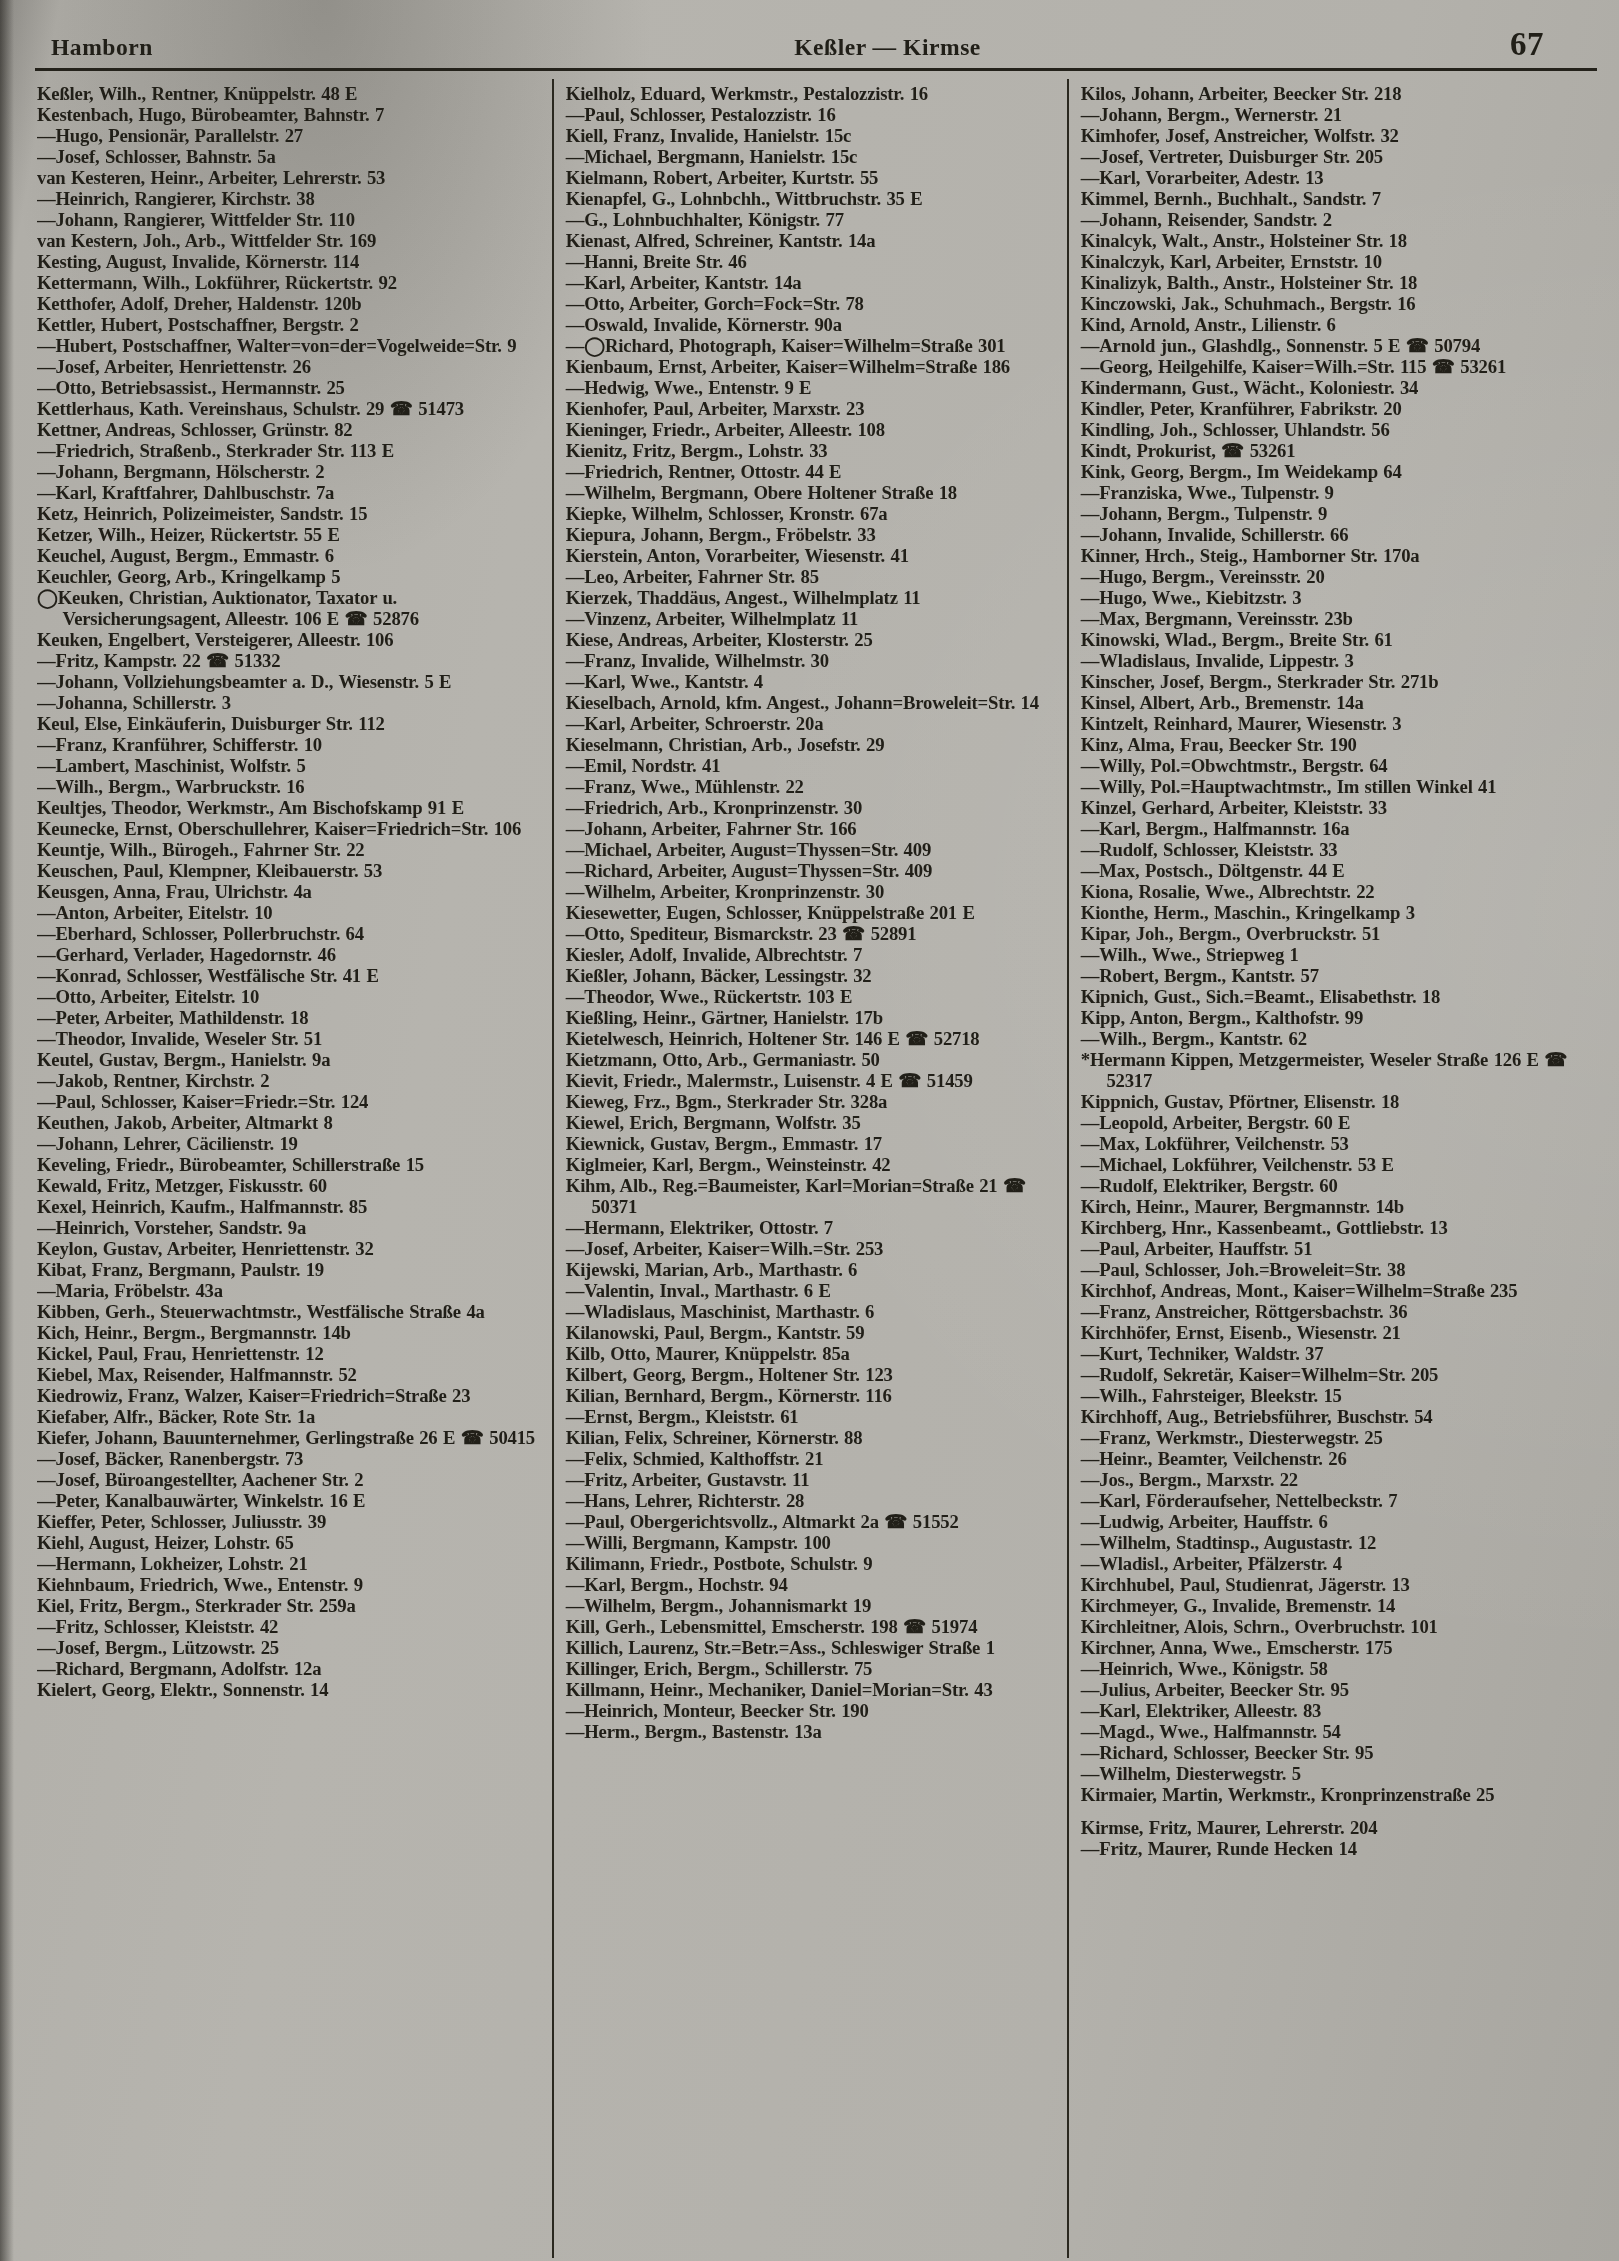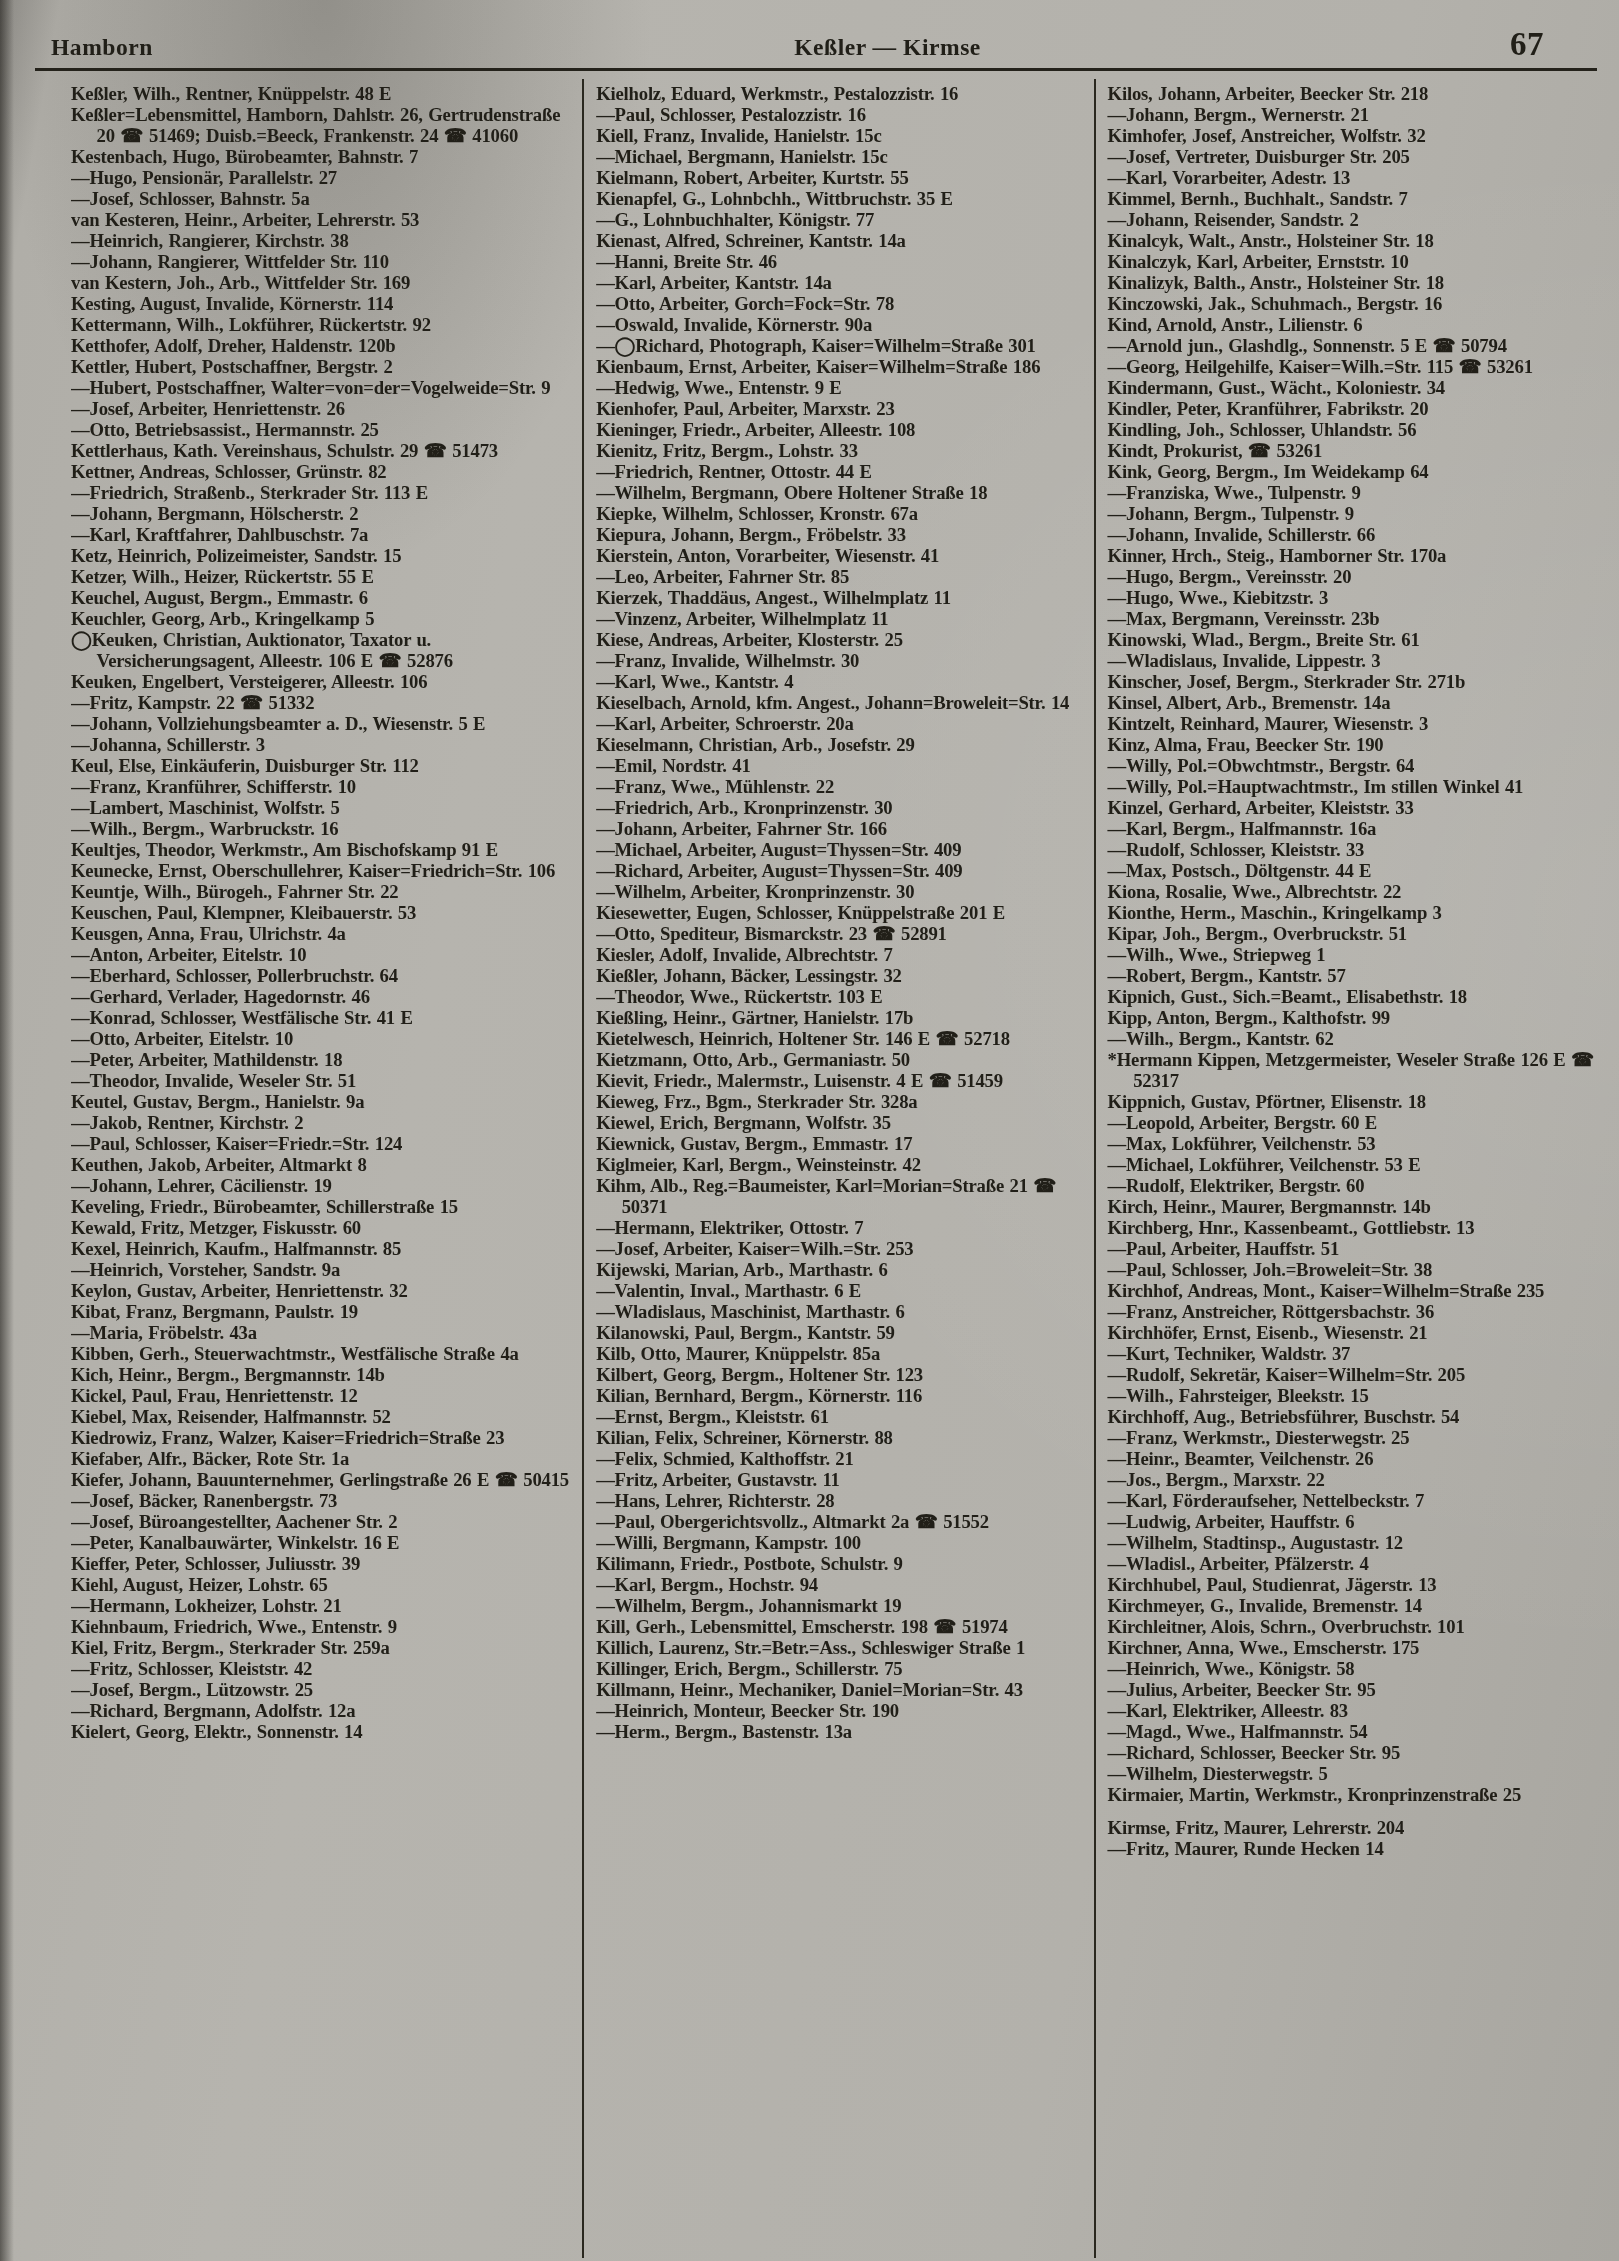--- a/index.html
+++ b/index.html
@@ -28,21 +28,20 @@
   .header-left{flex:0 0 256px;text-align:left;}
   .header-center{flex:1 1 auto;text-align:center;}
   .header-right{flex:0 0 118px;text-align:center;font-size:33px;}
   .header-rule{
     position:absolute;top:68px;left:35px;right:21.7px;height:0;
     border-top:3px solid #24221b;
   }
   .columns{
     position:absolute;top:79px;left:37px;right:13.8px;bottom:3.9px;
     display:flex;
-    margin-left:34px;
   }
   .col{
     width:515px;box-sizing:border-box;overflow:hidden;
     padding-top:3.9px;padding-right:5.9px;
   }
   .col + .col{border-left:2px solid #2a281f;padding-left:11.8px;}
   .entry{
     margin:0;
     font-size:18.7px;font-weight:bold;line-height:21px;
     letter-spacing:-0.2px;
@@ -61,21 +60,20 @@
     <div class="header-left">Hamborn</div>
     <div class="header-center">Keßler — Kirmse</div>
     <div class="header-right">67</div>
   </div>
 
   <div class="header-rule"></div>
 
   <div class="columns">
     <div class="col">
         <p class="entry">Keßler, Wilh., Rentner, Knüppelstr. 48 E</p>
-        <p class="entry">Keßler=Lebensmittel, Hamborn, Dahlstr. 26, Gertrudenstraße 20 ☎ 51469; Duisb.=Beeck, Frankenstr. 24 ☎ 41060</p>
         <p class="entry">Kestenbach, Hugo, Bürobeamter, Bahnstr. 7</p>
         <p class="entry">—Hugo, Pensionär, Parallelstr. 27</p>
         <p class="entry">—Josef, Schlosser, Bahnstr. 5a</p>
         <p class="entry">van Kesteren, Heinr., Arbeiter, Lehrerstr. 53</p>
         <p class="entry">—Heinrich, Rangierer, Kirchstr. 38</p>
         <p class="entry">—Johann, Rangierer, Wittfelder Str. 110</p>
         <p class="entry">van Kestern, Joh., Arb., Wittfelder Str. 169</p>
         <p class="entry">Kesting, August, Invalide, Körnerstr. 114</p>
         <p class="entry">Kettermann, Wilh., Lokführer, Rückertstr. 92</p>
         <p class="entry">Ketthofer, Adolf, Dreher, Haldenstr. 120b</p>

